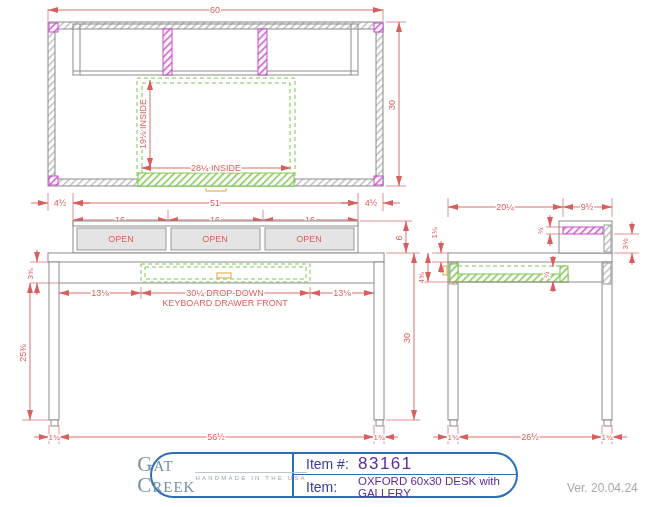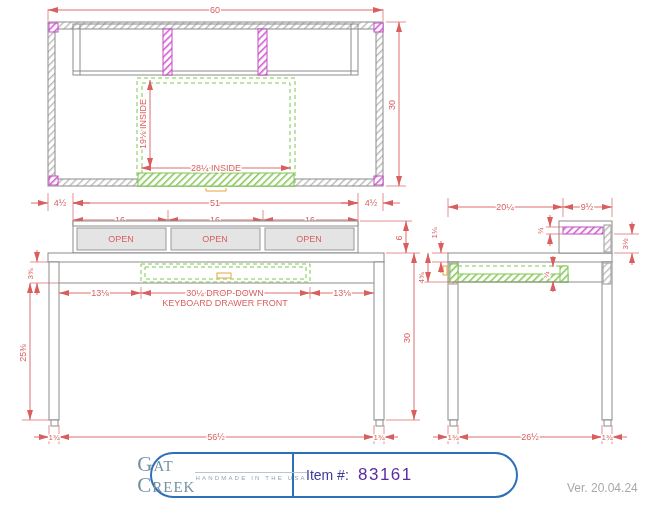--- a/index.html
+++ b/index.html
@@ -243,16 +243,20 @@
   <div id="titleblock">
     <div class="tb-left">
       <div class="tb-brand">Gat Creek</div>
       <div class="tb-tag">HANDMADE IN THE USA</div>
     </div>
     <div class="tb-right">
       <div class="tb-row">
         <span class="tb-label">Item #:</span>
         <span class="tb-itemno">83161</span>
       </div>
+      <div class="tb-row tb-row2">
+        <span class="tb-label">Item:</span>
+        <span class="tb-desc">OXFORD 60x30 DESK with GALLERY</span>
+      </div>
     </div>
   </div>
   <div id="version">Ver. 20.04.24</div>
 </div>
 
 </body></html>

